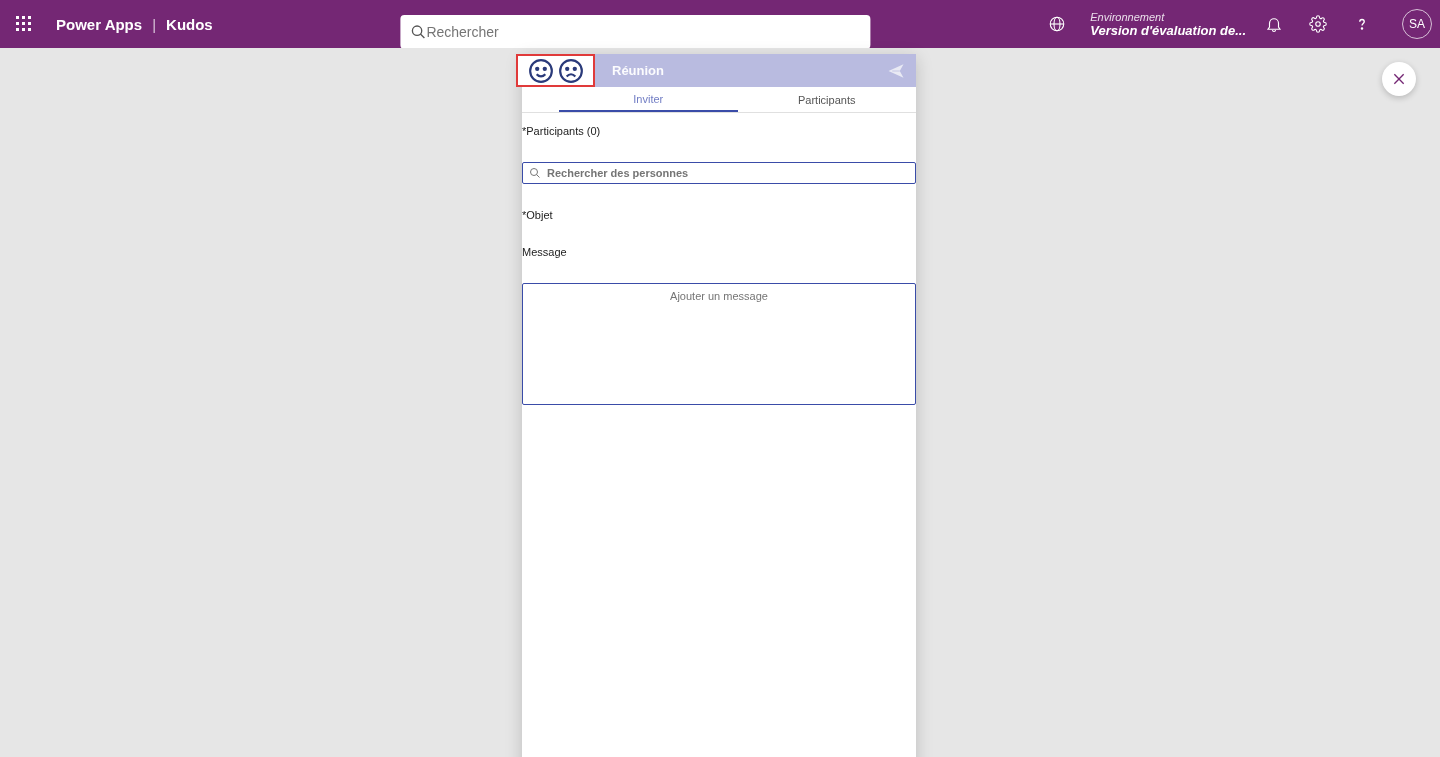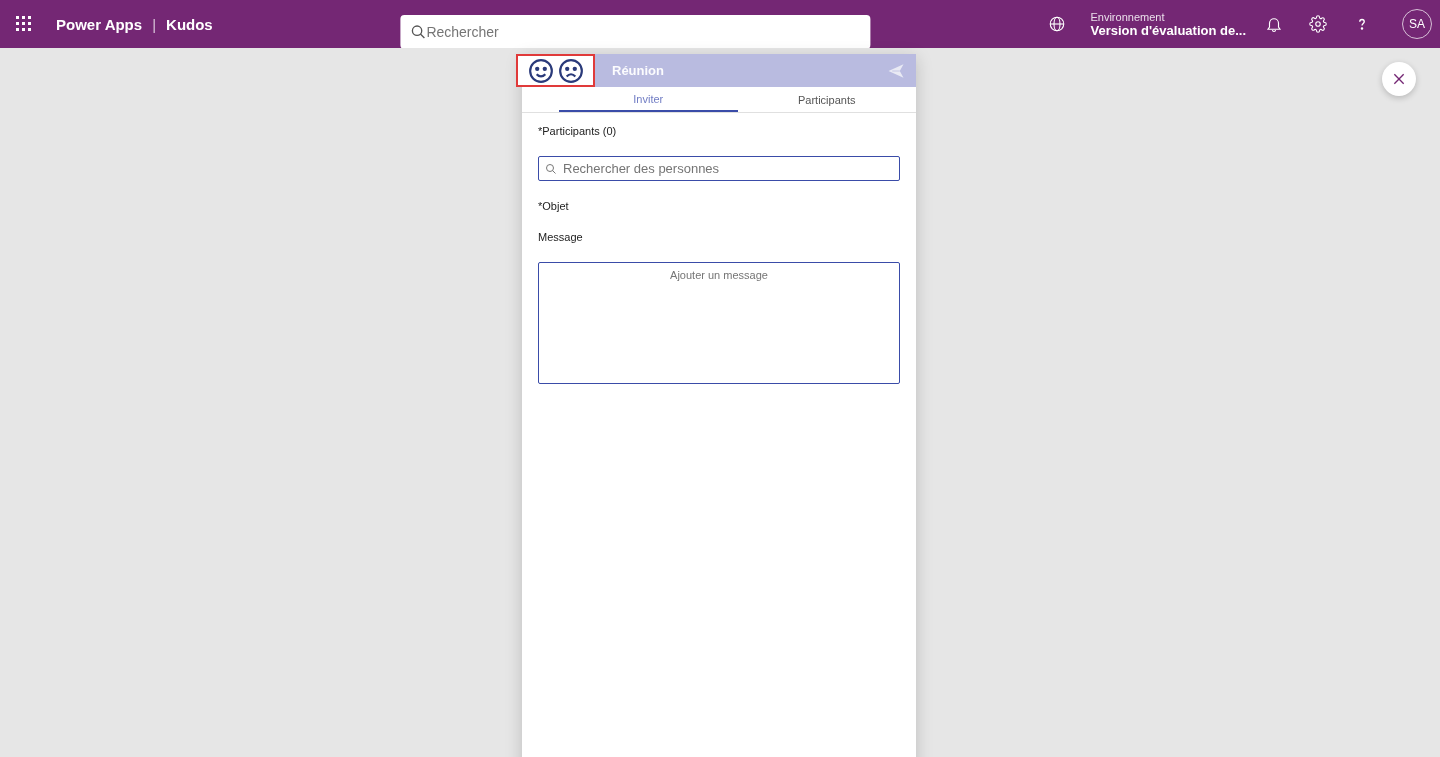--- a/index.html
+++ b/index.html
@@ -44,21 +44,21 @@
   }
   .searchbar input {
     border: none; outline: none; flex: 1; font-size: 14px; color: #555;
     background: transparent;
   }
   .topbar-right {
     margin-left: auto;
     display: flex; align-items: center; gap: 12px;
   }
   .env {
-    display: flex; align-items: center; gap: 24px; cursor: pointer;
+    display: flex; align-items: center; gap: 24px; cursor: pointer; font-style: italic;
   }
   .env-text .small { font-size: 11px; color: rgba(255,255,255,0.85); }
   .env-text .big { font-size: 13px; font-weight: 600; }
   .icon-btn {
     width: 32px; height: 32px;
     display: flex; align-items: center; justify-content: center;
     cursor: pointer; color: #fff;
   }
   .avatar {
     width: 30px; height: 30px;
@@ -139,37 +139,37 @@
     font-size: 11px;
     color: #555;
     cursor: pointer;
     position: relative;
   }
   .tab.active {
     color: #717dc4;
     border-bottom: 2px solid #3a4ca8;
   }
   .form {
-    padding: 12px 16px;
+    padding: 12px 0;
     display:flex; flex-direction: column;
-    gap: 19px;
+    gap: 25px;
   }
   .form label {
     font-size: 11px; color: #222;
   }
   .field {
     border: 1px solid #3a4ca8;
     border-radius: 2px;
     padding: 4px 6px;
     display:flex; align-items:center;
     gap: 6px;
   }
   .field input {
     border:none; outline:none; flex:1;
-    font-size: 13px; color:#555;
+    font-size: 11px; color:#555;font-weight:bold;
   }
   .field .sicon { color:#777; }
   textarea.msg {
     border: 1px solid #3a4ca8;
     border-radius: 2px;
     width: 100%;
     height: 122px;
     resize: none;
     padding: 6px;
     font-size: 11px; color:#555;

